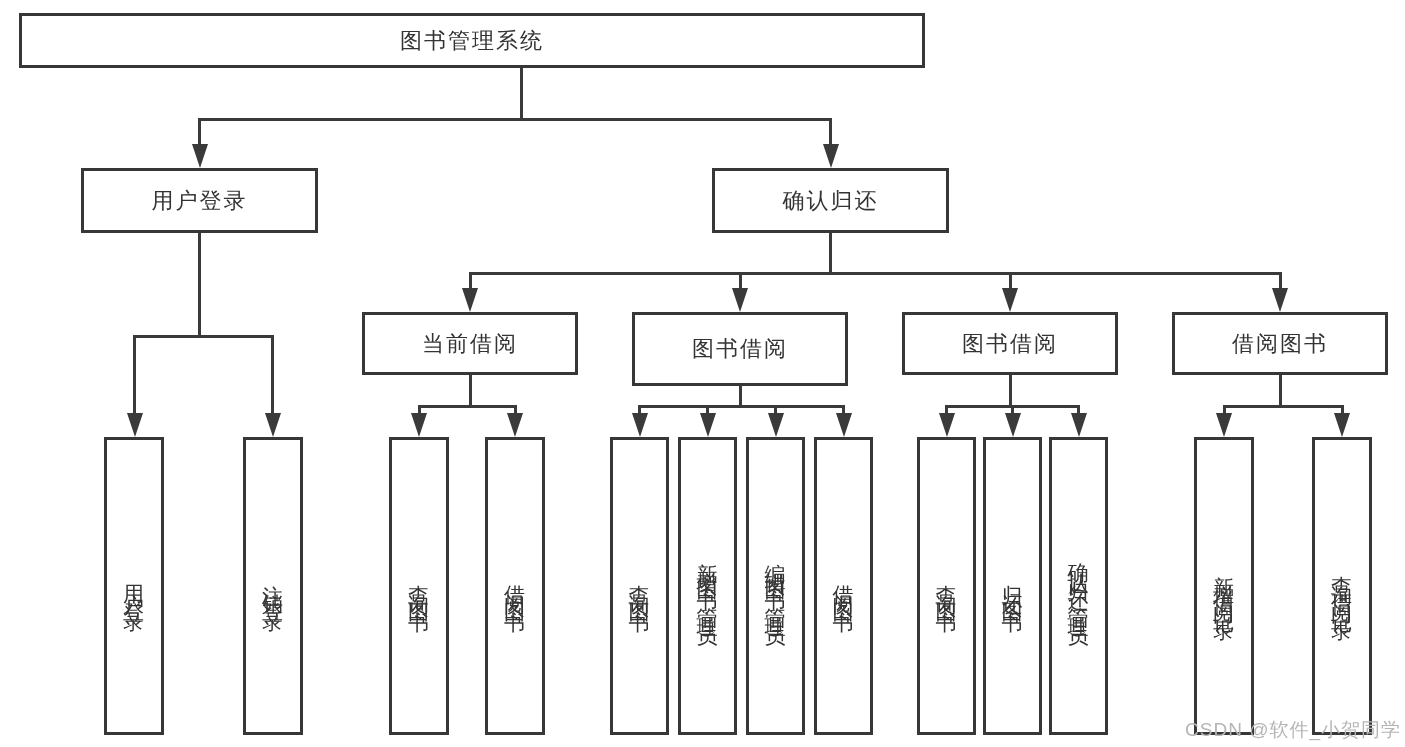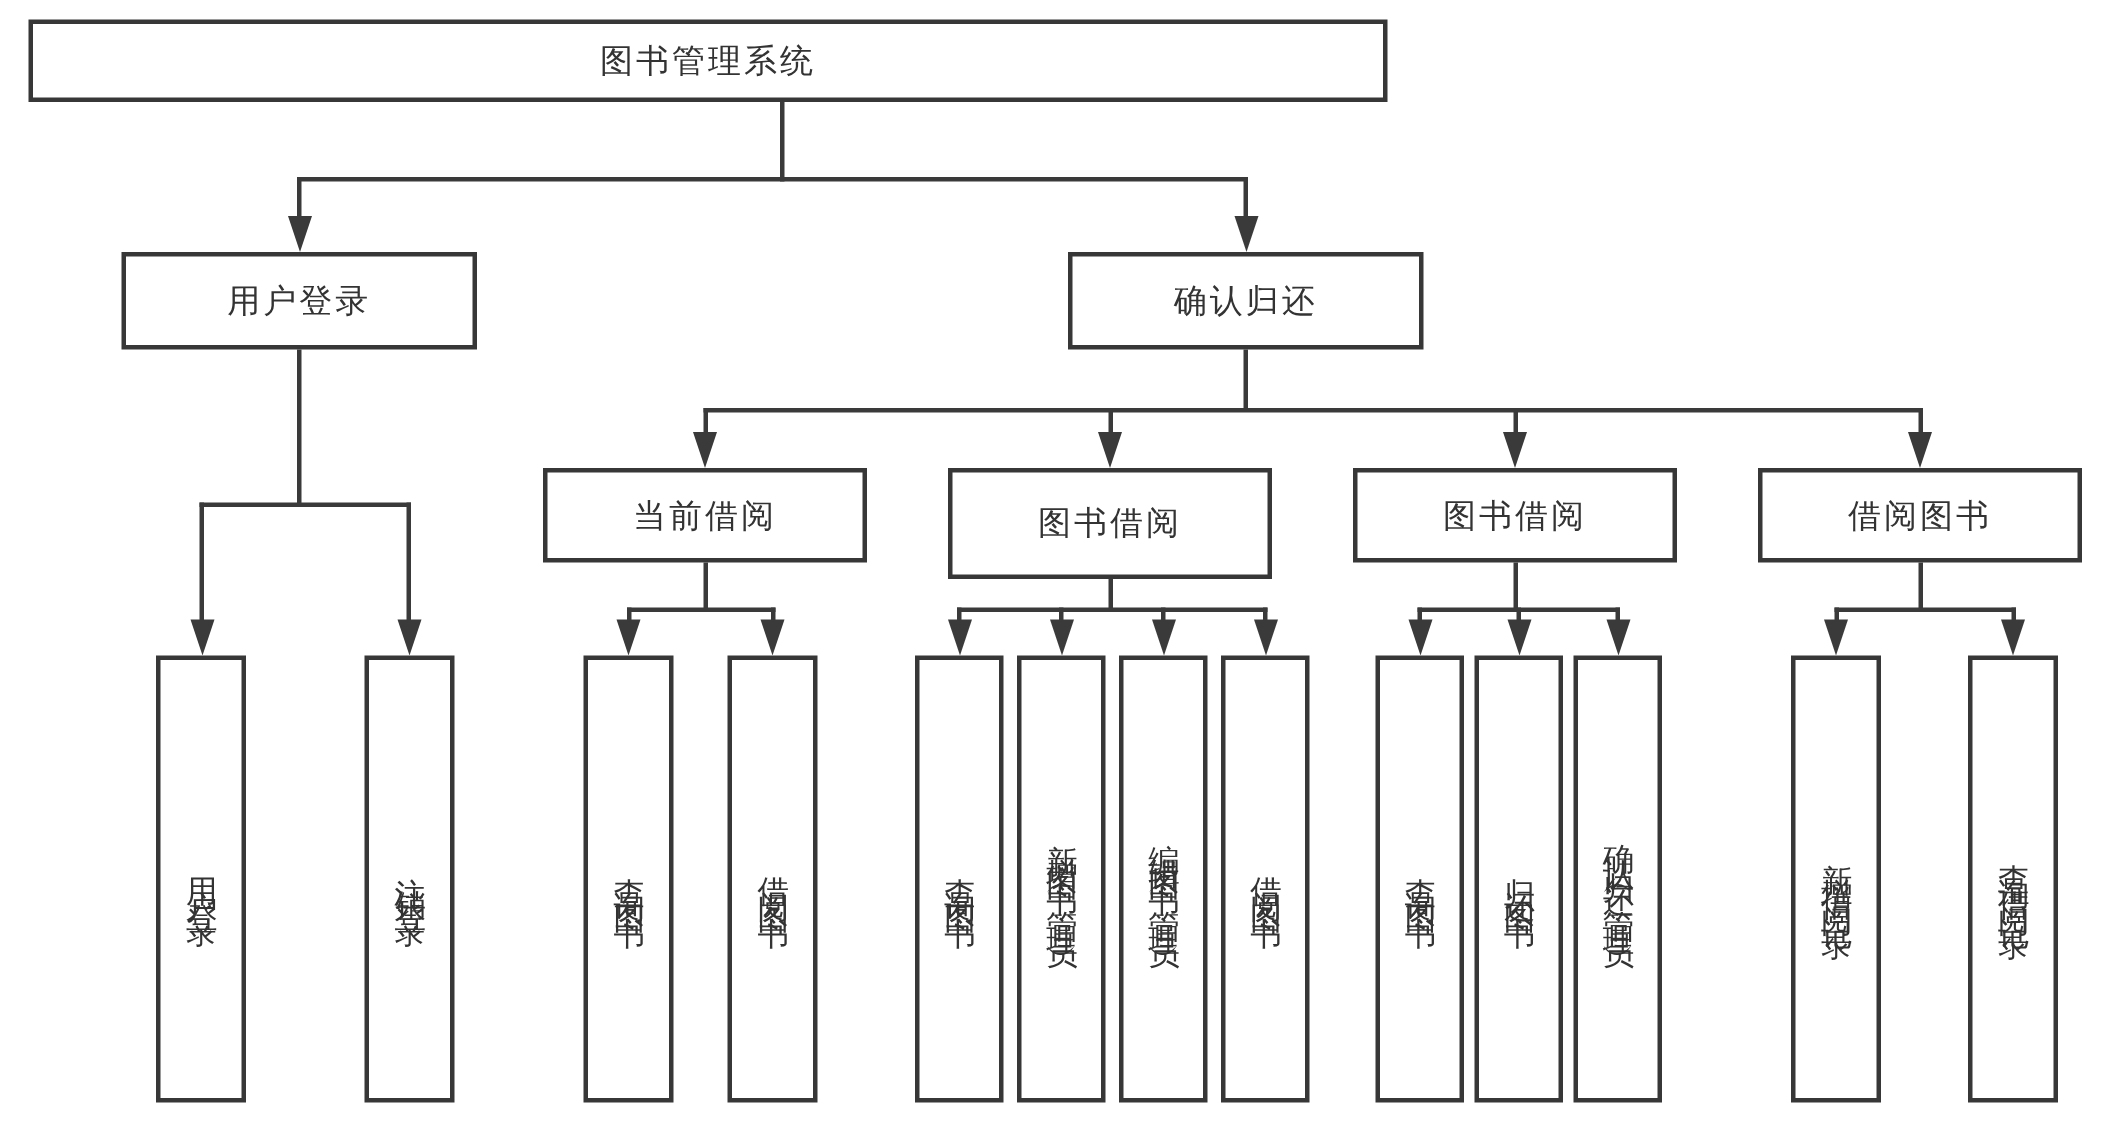--- a/index.html
+++ b/index.html
@@ -177,14 +177,15 @@
     <span>确认归还（管理员）</span>
   </div>
 
   <div class="node v" style="left:1194px;top:437px;width:60px;height:298px;">
     <span>新增借阅记录</span>
   </div>
   <div class="node v" style="left:1312px;top:437px;width:60px;height:298px;">
     <span>查询借阅记录</span>
   </div>
 
+  <div class="watermark">CSDN @软件_小贺同学</div>
 
 </div>
 
 </body></html>

